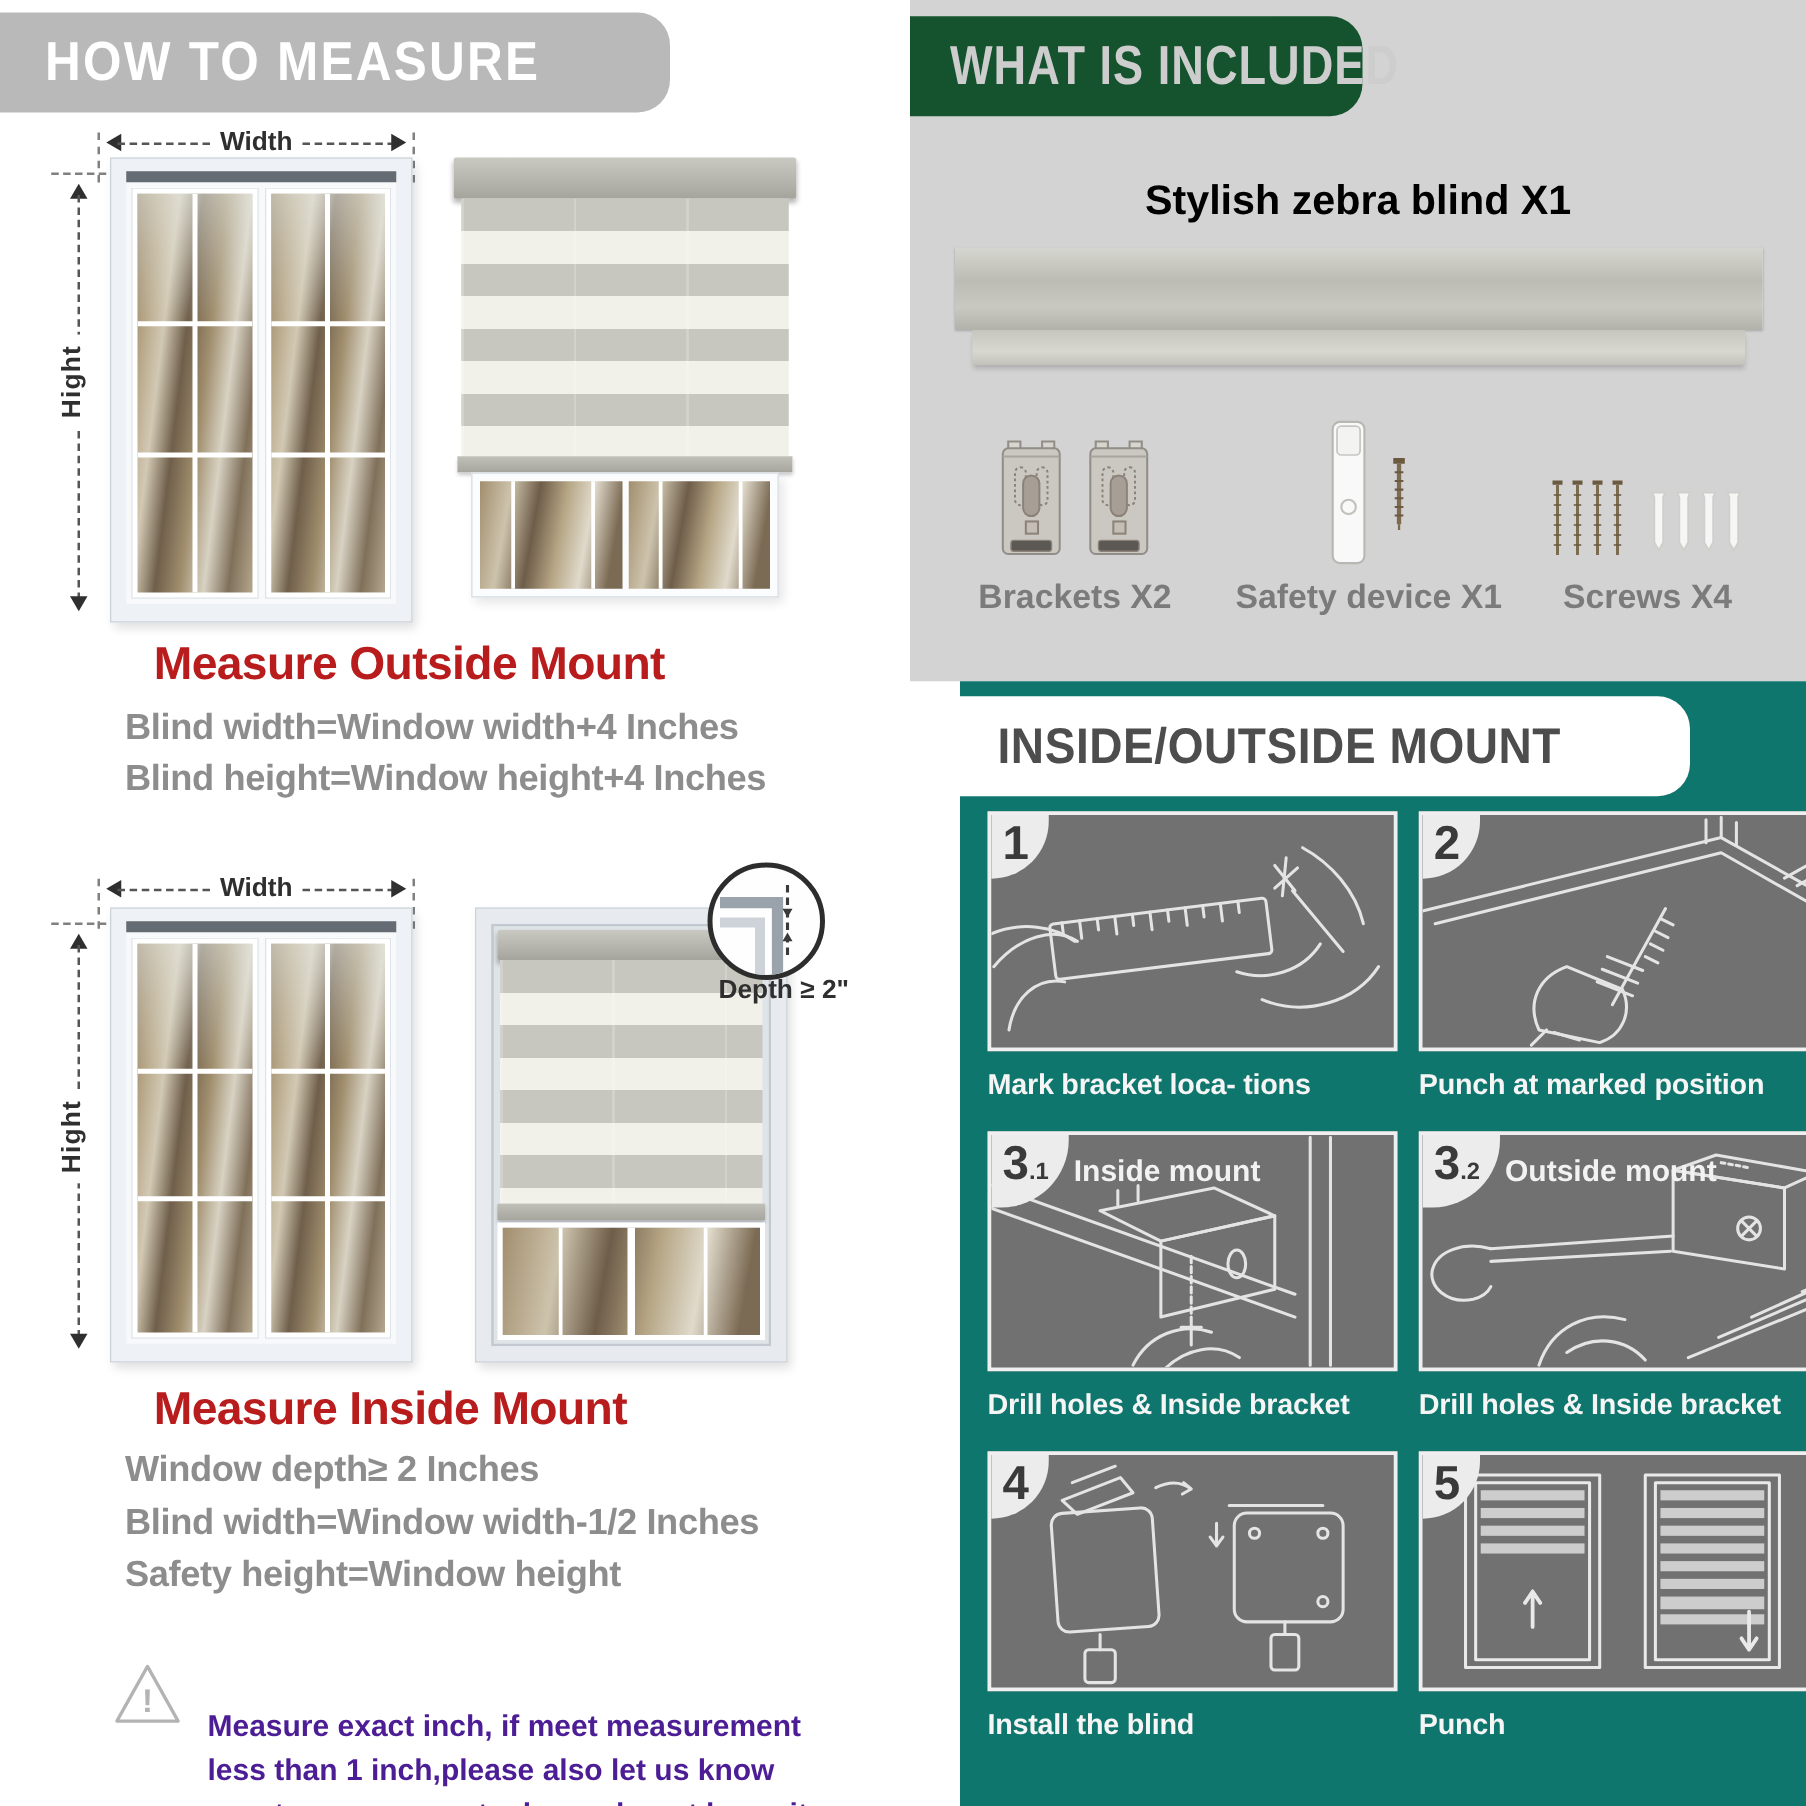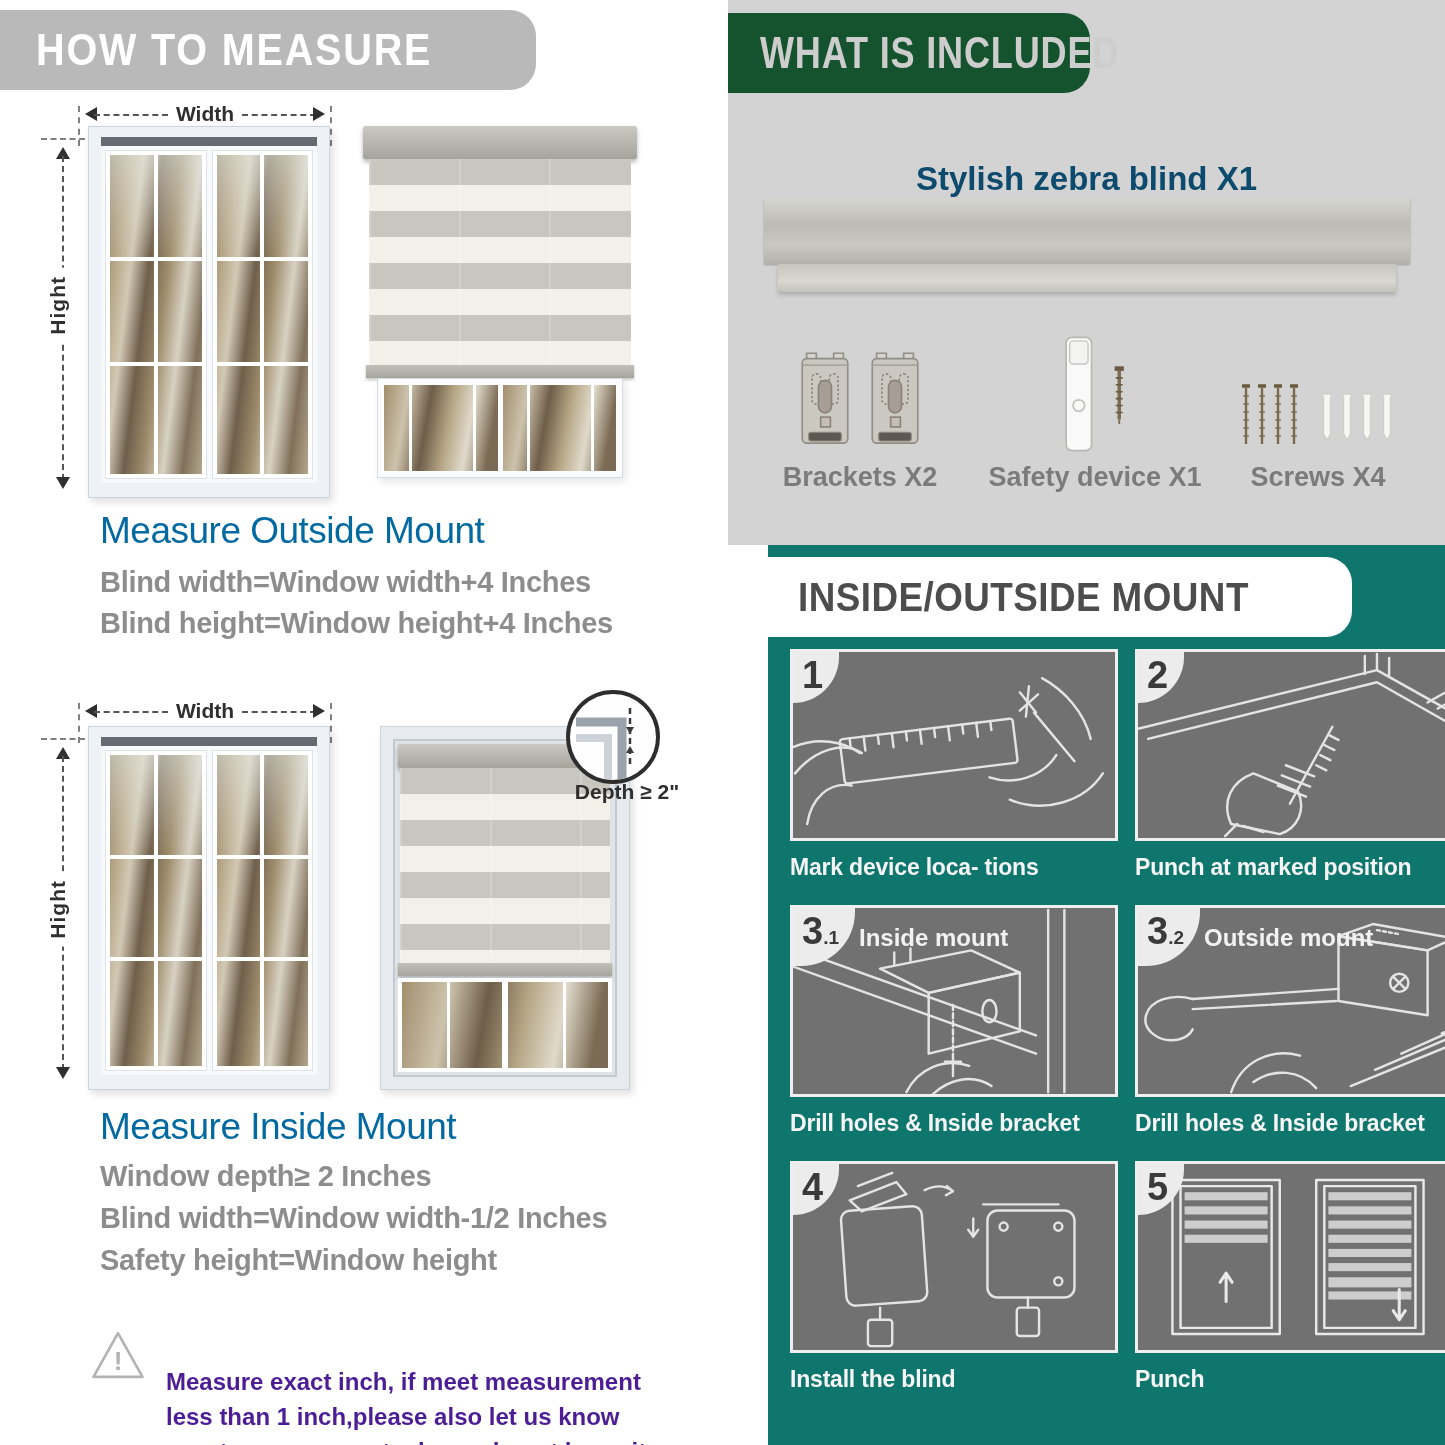--- a/index.html
+++ b/index.html
@@ -4,21 +4,21 @@
 <style>
   html,body{margin:0;padding:0;background:#fff;}
   .canvas{position:relative;width:1445px;height:1445px;background:#ffffff;overflow:hidden;
           font-family:"Liberation Sans", sans-serif;}
   .abs{position:absolute;}
   .squeeze{display:inline-block;transform:scaleX(.9);transform-origin:left center;white-space:nowrap;}
 
   
   .how-header{left:0;top:10px;width:500px;height:80px;background:#b9b9b9;border-radius:0 26px 26px 0;
               display:flex;align-items:center;padding-left:36px;color:#ffffff;font-size:44px;font-weight:bold;letter-spacing:2px;}
-  .sec-title{font-size:37px;font-weight:normal;color:#0369a1;letter-spacing:-.5px;white-space:nowrap;}
+  .sec-title{font-size:37px;font-weight:bold;color:#b91c1c;letter-spacing:-.5px;white-space:nowrap;margin-left:23px;}
   .sec-line{font-size:29px;font-weight:bold;color:#8d8d8d;letter-spacing:-.3px;white-space:nowrap;}
 
   
   .h-arrow{display:flex;align-items:center;height:24px;}
   .h-arrow .dash{flex:1;border-top:2px dashed #555;margin-top:1px;}
   .h-arrow .ah{width:0;height:0;border:7px solid transparent;flex:none;}
   .h-arrow .ah-l{border-right:12px solid #2f2f2f;margin-right:-3px;}
   .h-arrow .ah-r{border-left:12px solid #2f2f2f;margin-left:-3px;}
   .h-arrow .h-label{padding:0 8px;font-size:21px;font-weight:bold;color:#2f2f2f;background:#fff;}
   .h-arrow .tick{position:absolute;top:4px;height:40px;border-left:2px dashed #808080;}
@@ -72,21 +72,21 @@
   .depth-label{font-size:21px;font-weight:bold;color:#2f2f2f;white-space:nowrap;}
 
   .warning{display:flex;gap:20px;width:590px;}
   .warn-text{font-size:24px;line-height:35px;color:#4c1d95;font-weight:600;width:500px;margin-top:44px;}
 
   
   .included{left:728px;top:0;width:717px;height:545px;background:#d3d3d3;}
   .included-header{position:absolute;left:0;top:13px;width:362px;height:80px;background:#14532d;border-radius:0 26px 26px 0;
                    display:flex;align-items:center;padding-left:32px;color:#cdcdcd;font-size:44px;font-weight:bold;letter-spacing:1px;box-sizing:border-box;}
   .included-header .squeeze{transform:scaleX(.82);}
-  .product-label{position:absolute;left:0;top:160px;width:100%;text-align:center;font-size:33px;font-weight:bold;color:#0c4a6e;}
+  .product-label{position:absolute;left:0;top:141px;width:100%;text-align:center;font-size:33px;font-weight:bold;color:#000000;}
   .headrail{position:absolute;left:36px;top:198px;width:646px;height:66px;
             background:linear-gradient(180deg,#d6d6d0 0%,#bcbcb5 40%,#c9c9c2 72%,#b2b2ab 100%);
             box-shadow:0 1px 2px rgba(0,0,0,.25);}
   .headrail-lip{position:absolute;left:50px;top:264px;width:618px;height:28px;
             background:linear-gradient(180deg,#c6c6bf,#d8d8d1 60%,#c2c2bb);box-shadow:0 3px 4px rgba(0,0,0,.18);}
   .item{position:absolute;top:330px;text-align:center;}
   .item-art{height:124px;display:flex;align-items:flex-end;justify-content:center;gap:14px;}
   .item-label{margin-top:8px;font-size:27px;font-weight:bold;color:#7b7b7b;white-space:nowrap;}
 
   
@@ -337,21 +337,21 @@
             <path d="M14 168c4-26 22-42 44-38"></path>
             <path d="M0 92c24-10 50-6 66 6"></path>
             <path d="M246 24c22 12 42 34 48 60"></path>
             <path d="M260 100c-14 22-42 30-66 22"></path>
             <path d="M306 118c-18 28-58 40-92 26"></path>
             <path d="M238 58l40 48"></path>
           </g>
         </svg>
         <div class="badge"><span>1</span></div>
       </div>
-      <div class="caption">Mark device loca- tions</div>
+      <div class="caption">Mark bracket loca- tions</div>
     </div>
 
     <div class="step" style="left:367px;top:104px;">
       <div class="panel">
         <svg class="art" viewBox="0 0 318 180">
           <g stroke="#e4e4e4" fill="none" stroke-width="2.4" stroke-linecap="round" stroke-linejoin="round">
             <path d="M0 74 L236 16 L318 62"></path>
             <path d="M10 84 L236 28 L310 70"></path>
             <path d="M236 16 V0 M248 22 V4 M224 20 V2"></path>
             <path d="M296 54 L318 42 M286 48 L318 30"></path>

